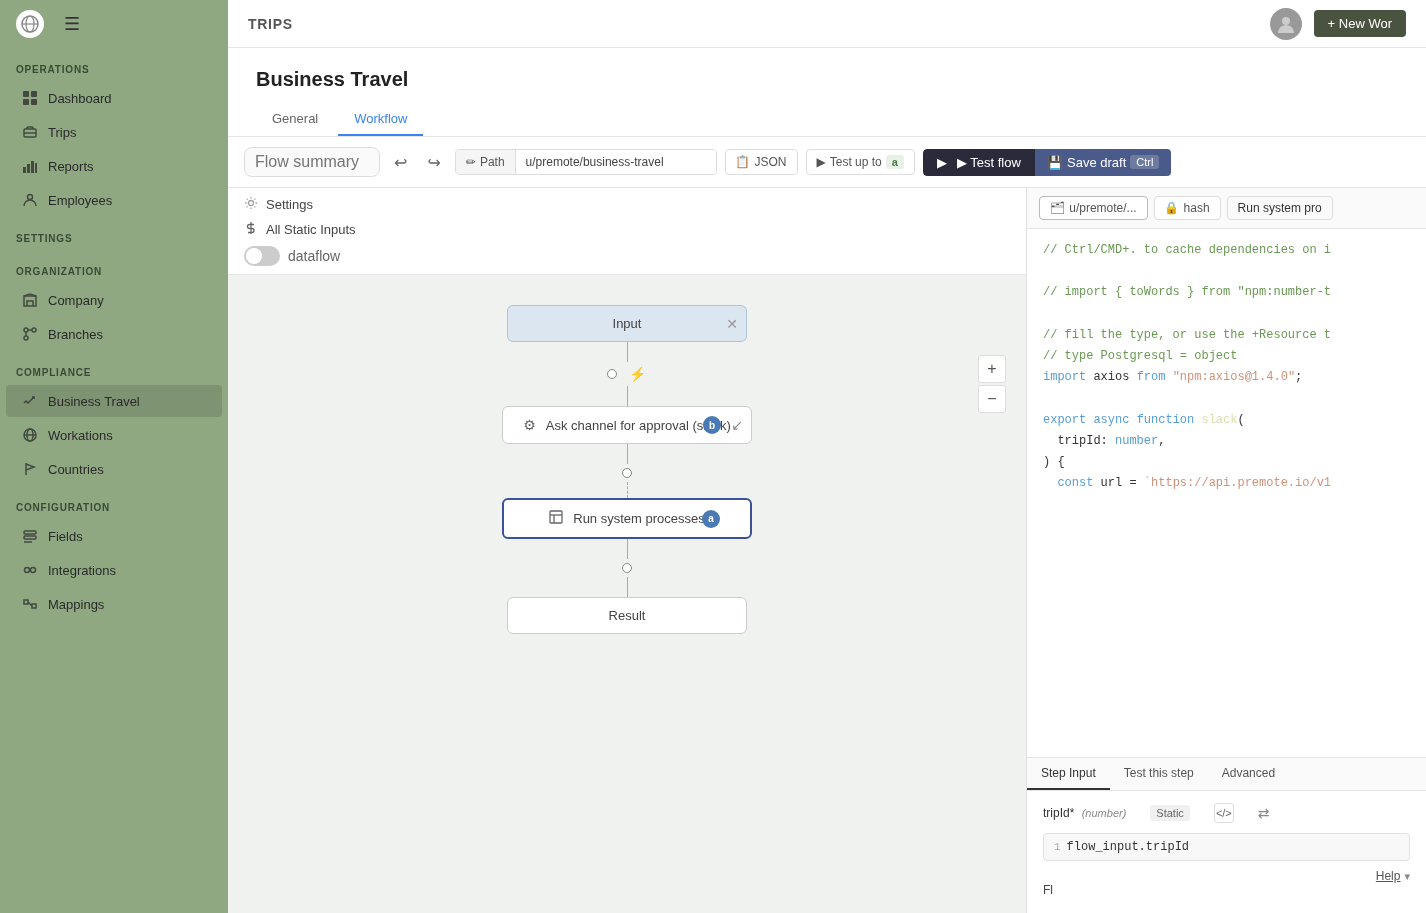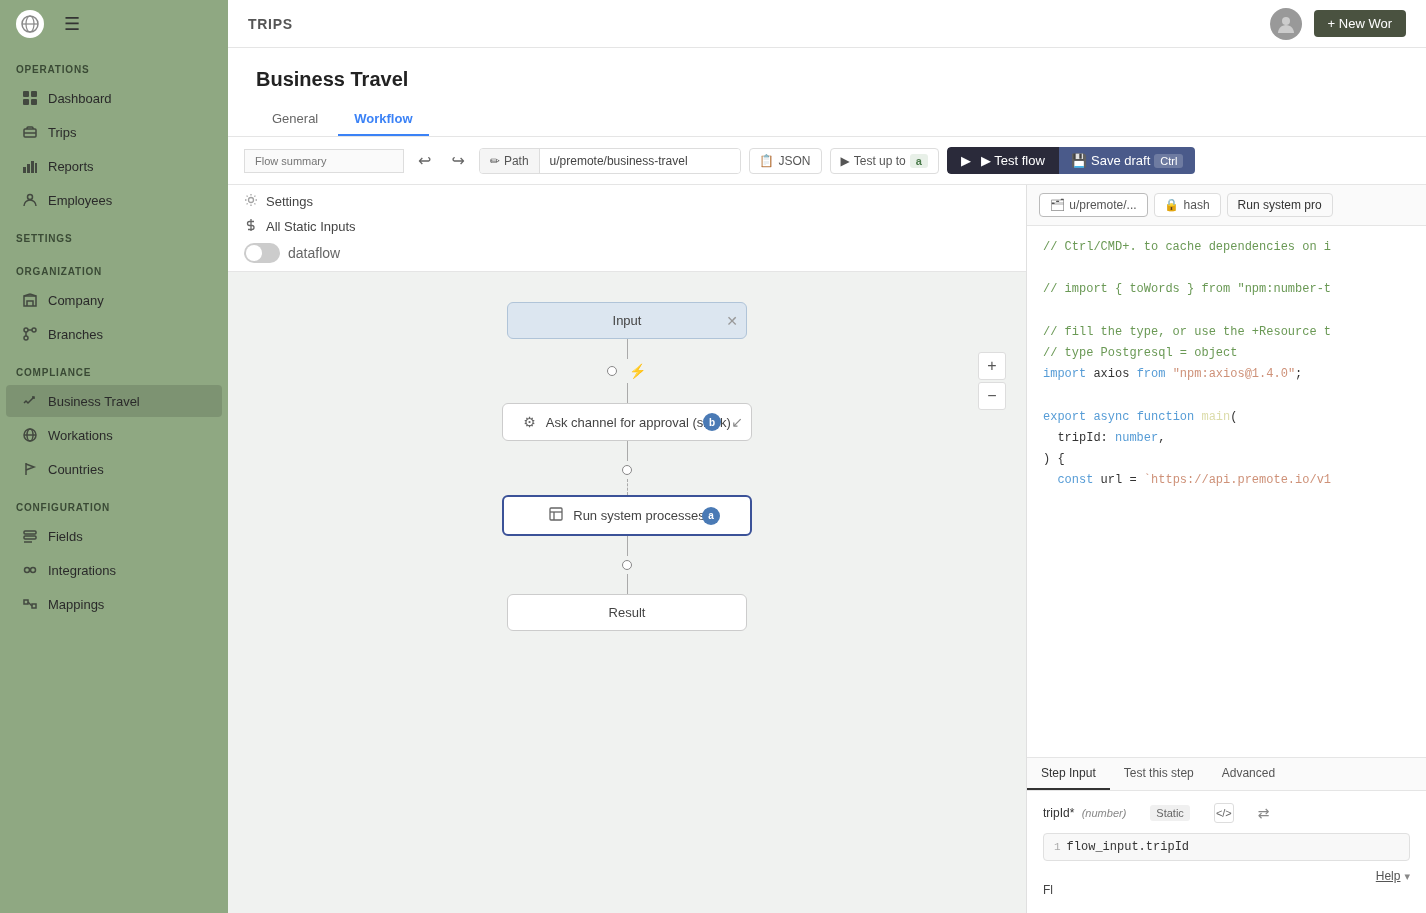--- a/index.html
+++ b/index.html
@@ -151,21 +151,21 @@
       padding: 8px 16px;
       font-size: 13px;
       cursor: pointer;
       color: #666;
       border-bottom: 2px solid transparent;
       margin-right: 4px;
     }
     .tab.active {
       color: #3b82f6;
       border-bottom: 2px solid #3b82f6;
-      font-weight: 700;
+      font-weight: 400;
     }
 
     
     #workflow-area {
       flex: 1;
       display: flex;
       flex-direction: column;
       overflow: hidden;
     }
 
@@ -174,26 +174,26 @@
       display: flex;
       align-items: center;
       gap: 8px;
       padding: 10px 16px;
       background: #fff;
       border-bottom: 1px solid #e5e5e5;
       flex-shrink: 0;
     }
     .toolbar-input {
       border: 1px solid #ddd;
-      border-radius: 0;
+      border-radius: 8px;
       padding: 5px 10px;
-      font-size: 11px;
+      font-size: 16px;
       color: #999;
       background: #fafafa;
-      width: 160px;
+      width: 136px;
     }
     .toolbar-btn {
       background: none;
       border: none;
       cursor: pointer;
       color: #666;
       font-size: 16px;
       padding: 4px 6px;
       border-radius: 3px;
     }
@@ -953,21 +953,21 @@
 
           <div class="code-area">
             <div class="code-line code-comment">// Ctrl/CMD+. to cache dependencies on i</div>
             <div class="code-line">&nbsp;</div>
             <div class="code-line code-comment">// import { toWords } from "npm:number-t</div>
             <div class="code-line">&nbsp;</div>
             <div class="code-line code-comment">// fill the type, or use the +Resource t</div>
             <div class="code-line code-comment">// type Postgresql = object</div>
             <div class="code-line"><span class="code-keyword">import</span> axios <span class="code-keyword">from</span> <span class="code-string">"npm:axios@1.4.0"</span>;</div>
             <div class="code-line">&nbsp;</div>
-            <div class="code-line"><span class="code-keyword">export</span> <span class="code-keyword">async</span> <span class="code-keyword">function</span> <span class="code-fn">main</span>(</div>
+            <div class="code-line"><span class="code-keyword">export</span> <span class="code-keyword">async</span> <span class="code-keyword">function</span> <span class="code-fn">slack</span>(</div>
             <div class="code-line">  tripId: <span class="code-keyword">number</span>,</div>
             <div class="code-line">) {</div>
             <div class="code-line">  <span class="code-keyword">const</span> url = <span class="code-string">`https://api.premote.io/v1</span></div>
           </div>
 
           <div id="step-panel">
             <div id="step-tabs">
               <div class="step-tab active">
                 <span>Step Input</span>
               </div>

